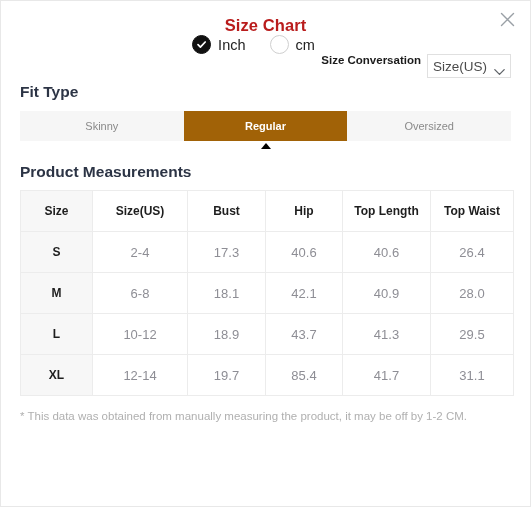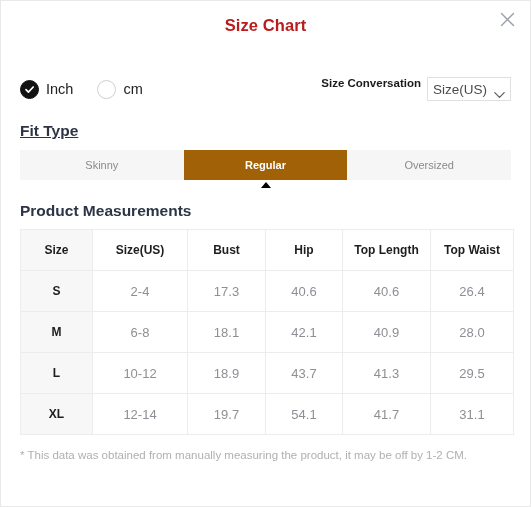--- a/index.html
+++ b/index.html
@@ -33,23 +33,23 @@
     text-align: center;
     font-size: 16.5px;
     font-weight: bold;
     color: #b91c1c;
     padding-top: 15px;
     letter-spacing: .1px;
   }
   .unit-row {
     display: flex;
     align-items: center;
-    margin-top: 39px;
     padding: 0 19px;
     height: 30px;
+    flex-direction: column;
   }
   .radio-group { display: flex; align-items: center; }
   .radio-opt {
     display: flex;
     align-items: center;
     cursor: pointer;
     margin-right: 24px;
   }
   .radio-circle {
     width: 19px;
@@ -107,21 +107,20 @@
     transform: translateY(-60%);
     width: 11px;
     height: 7px;
   }
   .section-title {
     font-size: 15.5px;
     font-weight: bold;
     color: #2c3445;
     padding: 0 19px;
     margin-top: 18px;
-    text-decoration: underline;
   }
   .fit-tabs {
     display: flex;
     margin: 10px 19px 0 19px;
     height: 30px;
   }
   .fit-tab {
     flex: 1 1 0;
     display: flex;
     align-items: center;
@@ -292,21 +291,21 @@
         <td>10-12</td>
         <td>18.9</td>
         <td>43.7</td>
         <td>41.3</td>
         <td>29.5</td>
       </tr>
       <tr>
         <td class="size-col">XL</td>
         <td>12-14</td>
         <td>19.7</td>
-        <td>54.1</td>
+        <td>85.4</td>
         <td>41.7</td>
         <td>31.1</td>
       </tr>
     </tbody>
   </table>
 
   <div class="footnote">* This data was obtained from manually measuring the product, it may be off by 1-2 CM.</div>
 
 </div>
 

